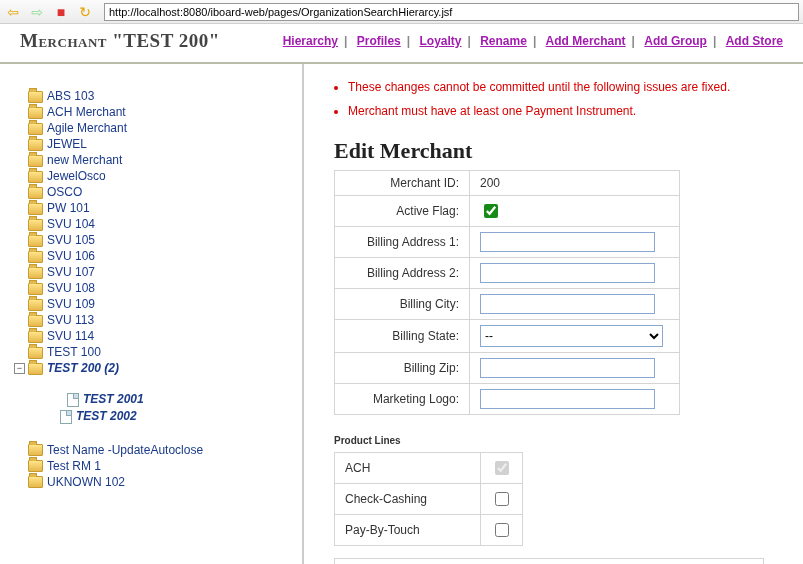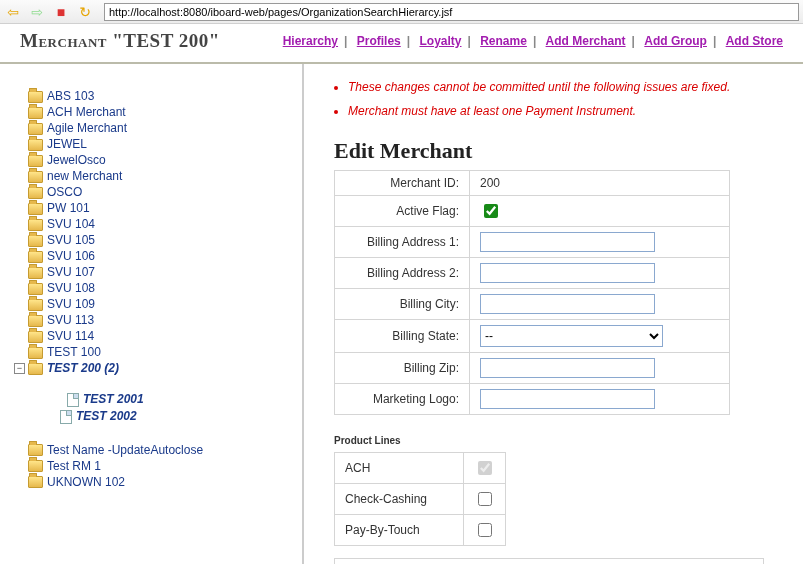--- a/index.html
+++ b/index.html
@@ -22,34 +22,34 @@
   .tree li { position:relative; padding:1px 0 1px 0; white-space:nowrap; }
   .tree a { color:#1a3a8a; text-decoration:none; font-size:12px; }
   .tree .bold a { font-weight:bold;font-style:italic; }
   .folder-icon { display:inline-block; width:15px; height:12px; background:linear-gradient(#ffe58a,#e6b84c); border:1px solid #c69b30; border-radius:1px; margin-right:4px; vertical-align:middle; position:relative; }
   .folder-icon::before { content:""; position:absolute; top:-4px; left:0; width:6px; height:3px; background:#e6b84c; border:1px solid #c69b30; border-bottom:none; border-radius:1px 1px 0 0;}
   .file-icon { display:inline-block; width:12px; height:14px; background:#fff; border:1px solid #8aa; margin-right:4px; vertical-align:middle; position:relative;}
   .file-icon::after { content:""; position:absolute; top:0; right:0; width:4px; height:4px; background:#cde; border-left:1px solid #8aa; border-bottom:1px solid #8aa;}
   .toggle { position:absolute; left:-14px; top:3px; width:11px; height:11px; border:1px solid #888; background:#fff; font-size:9px; line-height:9px; text-align:center; color:#444; cursor:pointer;}
   
   .main-pane { flex:1; padding:10px 18px 20px 30px; }
-  .error-list { margin:6px 0 20px 14px; padding:0;font-style:italic; }
+  .error-list { margin:6px 0 20px 14px; padding:0; }
   .error-list li { color:#d90000; font-size:12px; margin-bottom:10px; list-style:disc; }
   
   .section-title { font-family: Georgia, 'Times New Roman', serif; font-size:22px; font-weight:bold; color:#222; margin:6px 0 6px 0; }
   
-  .form-table { border-collapse:collapse; width:396px; }
+  .form-table { border-collapse:collapse; width:346px; }
   .form-table td { border:1px solid #d5d5d5; padding:5px 10px; font-size:12px; }
   .form-table td.label { width:135px; text-align:right; color:#333; background:#fff; }
   .txt-input { width:175px; height:20px; border:1px solid #8aa8cf; font-size:12px; padding:1px 3px; }
   .select-input { width:183px; height:22px; border:1px solid #8aa8cf; font-size:12px; background:#fff;}
   .chk { width:14px; height:14px; accent-color:#178a17; }
   
   .sub-title { font-size:10px; font-weight:bold; color:#333; margin:20px 0 6px 0; }
-  .product-table { border-collapse:collapse; width:172px; }
+  .product-table { border-collapse:collapse; width:189px; }
   .product-table td { border:1px solid #d5d5d5; padding:5px 10px; font-size:12px;}
   .product-table td.c { width:36px; text-align:center; }
   
   .keyset-row { border:1px solid #d5d5d5; margin-top:12px; padding:8px 12px; display:flex; align-items:center; gap:10px; width:430px;}
 </style>
 </head>
 <body>
 
 <div class="toolbar">
   <span class="tb-btn" style="color:#e6a400;">⇦</span>
@@ -73,22 +73,22 @@
 </div>
 
 <div class="content">
 
   <div class="tree-pane tree">
     <ul>
       <li><span class="folder-icon"></span><a href="#">ABS 103</a></li>
       <li><span class="folder-icon"></span><a href="#">ACH Merchant</a></li>
       <li><span class="folder-icon"></span><a href="#">Agile Merchant</a></li>
       <li><span class="folder-icon"></span><a href="#">JEWEL</a></li>
+      <li><span class="folder-icon"></span><a href="#">new Merchant</a></li>
       <li><span class="folder-icon"></span><a href="#">JewelOsco</a></li>
-      <li><span class="folder-icon"></span><a href="#">new Merchant</a></li>
       <li><span class="folder-icon"></span><a href="#">OSCO</a></li>
       <li><span class="folder-icon"></span><a href="#">PW 101</a></li>
       <li><span class="folder-icon"></span><a href="#">SVU 104</a></li>
       <li><span class="folder-icon"></span><a href="#">SVU 105</a></li>
       <li><span class="folder-icon"></span><a href="#">SVU 106</a></li>
       <li><span class="folder-icon"></span><a href="#">SVU 107</a></li>
       <li><span class="folder-icon"></span><a href="#">SVU 108</a></li>
       <li><span class="folder-icon"></span><a href="#">SVU 109</a></li>
       <li><span class="folder-icon"></span><a href="#">SVU 113</a></li>
       <li><span class="folder-icon"></span><a href="#">SVU 114</a></li>

